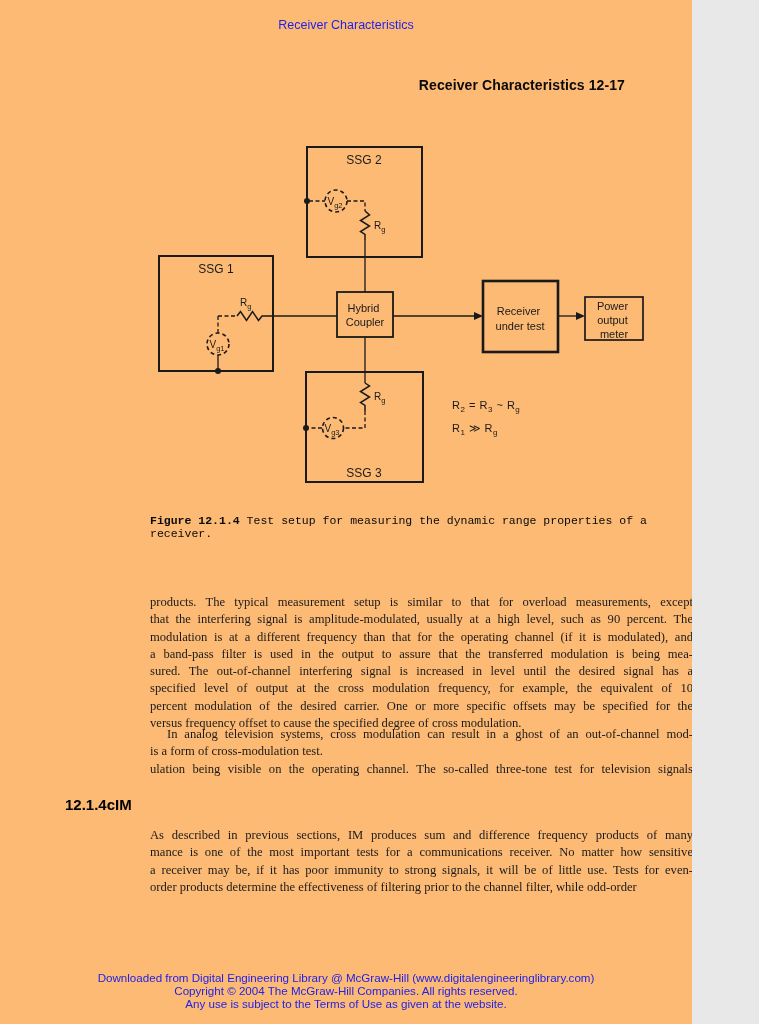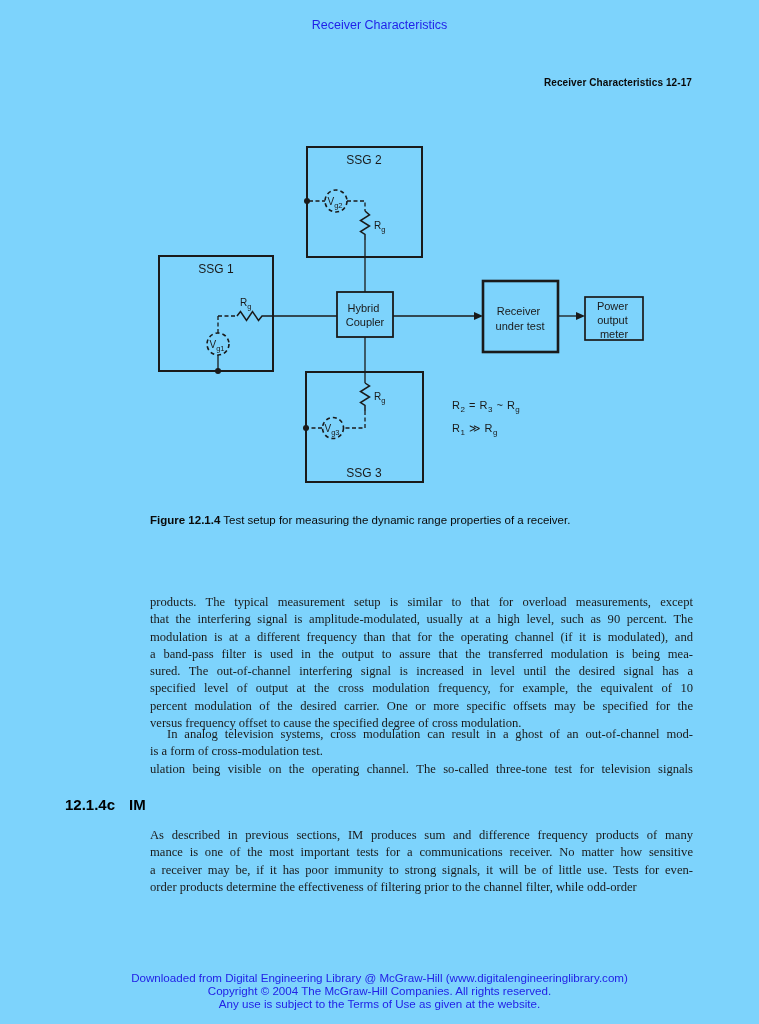--- a/index.html
+++ b/index.html
@@ -1,41 +1,41 @@
 <!DOCTYPE html>
 <html><head>
 <meta charset="utf-8">
 <style>
   html,body{margin:0;padding:0;background:#e8e8e8;}
-  .page{position:relative;width:759px;height:1024px;background:#7dd3fc;overflow:hidden;
+  .page{position:relative;width:692px;height:1024px;background:#fdba74;overflow:hidden;
         font-family:"Liberation Serif",serif;color:#1b1b1b;}
   .toplink{position:absolute;top:18px;left:0;width:100%;text-align:center;
            font-family:"Liberation Sans",sans-serif;font-size:12.5px;color:#1f1fe8;cursor:pointer;}
   .pagehead{position:absolute;top:77px;right:67px;font-family:"Liberation Sans",sans-serif;
-            font-weight:bold;font-size:10px;color:#0a0a0a;letter-spacing:0.1px;}
+            font-weight:bold;font-size:14px;color:#0a0a0a;letter-spacing:0.1px;}
   svg.diagram{position:absolute;left:150px;top:140px;}
   svg.diagram text{font-family:"Liberation Sans",sans-serif;fill:#1a1a1a;}
   .boxlbl{font-size:12px;}
   .blocktxt{font-size:11px;}
   .complbl{font-size:10px;}
   .eq{font-size:11px;letter-spacing:0.5px;}
   .sub{font-size:7.5px;}
   .eqsub{font-size:8px;}
   .caption{position:absolute;left:150px;top:514px;width:543px;
-           font-family:Liberation Sans, sans-serif;font-size:11.5px;color:#0a0a0a;}
+           font-family:Liberation Mono, monospace;font-size:11.5px;color:#0a0a0a;}
   .caption .cap-label{font-weight:bold;}
   .bodytext{position:absolute;left:150px;width:543px;font-size:12.6px;line-height:17.3px;
             color:#1b1b1b;}
   #para1{top:570px;margin-top:24px;} #para2{top:726px;} #para3{top:827px;}
   .pline{text-align:justify;text-align-last:justify;white-space:normal;}
   .pline.lastline{text-align-last:left;}
   .pline.indent{text-indent:17px;}
   .secheading{position:absolute;left:65px;top:796px;font-family:"Liberation Sans",sans-serif;
               font-weight:bold;font-size:15px;color:#000;}
-  .secheading .num{margin-right:14px;}
+  .secheading .num{}
   .footer{position:absolute;left:0;top:971px;width:100%;text-align:center;
           font-family:"Liberation Sans",sans-serif;font-size:11.6px;line-height:13.2px;color:#2222e6;}
 </style>
 </head>
 <body>
 
 <div class="page">
 
   <div class="toplink">Receiver Characteristics</div>
 

